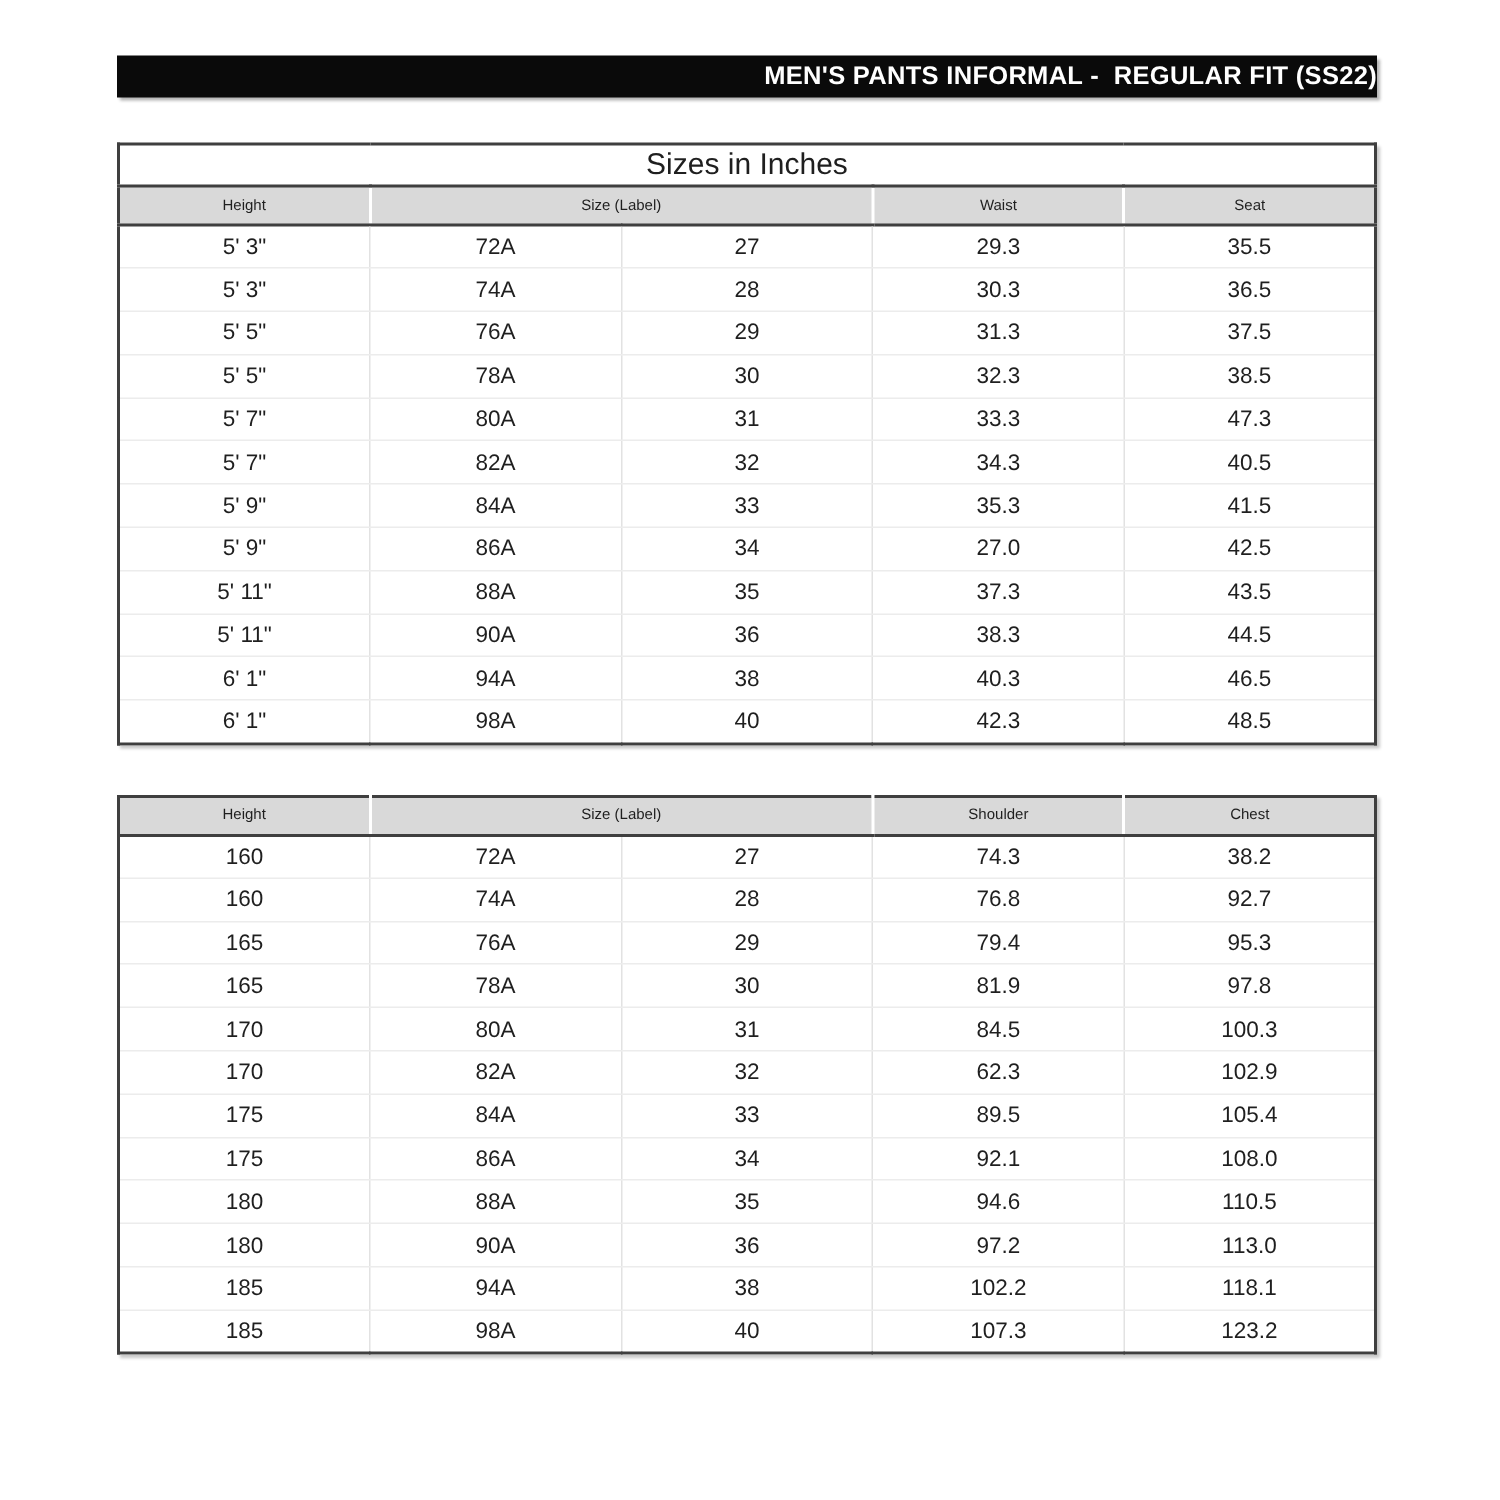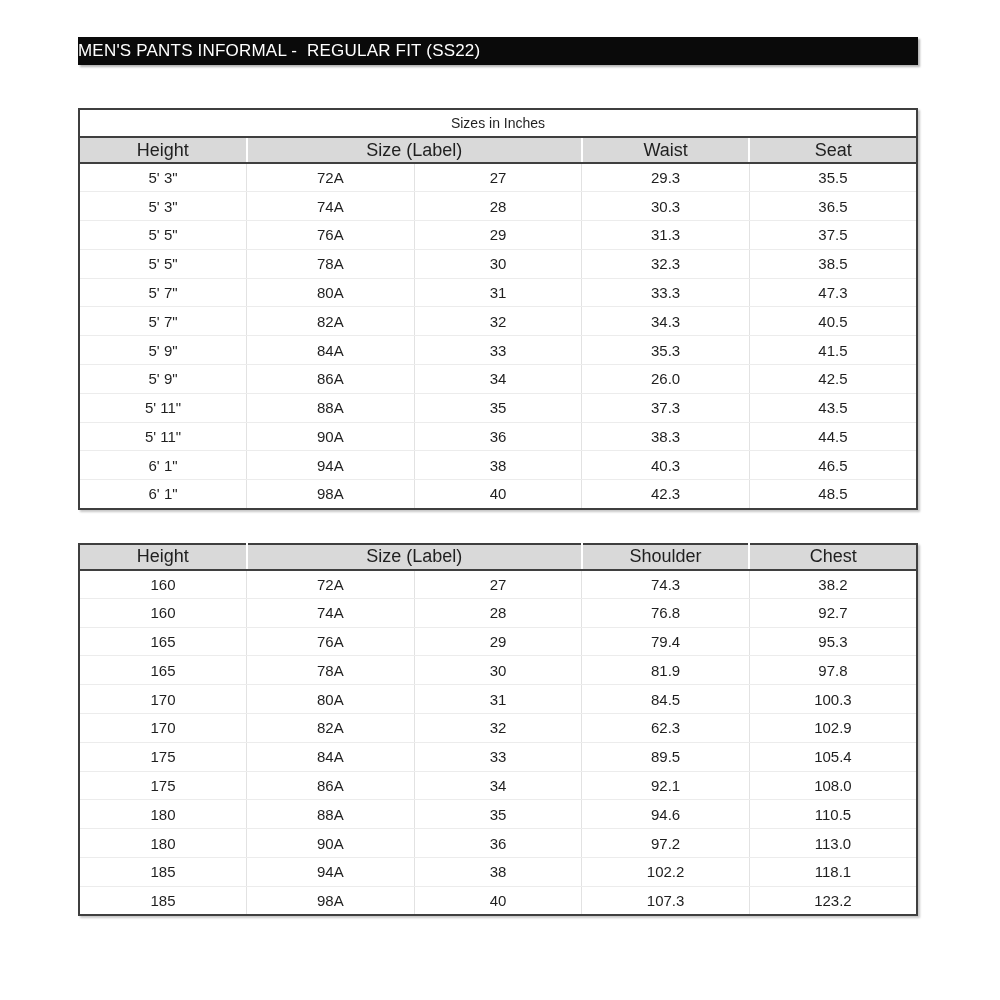--- a/index.html
+++ b/index.html
@@ -20,49 +20,49 @@
     color:var(--text);
   }
   .page{
     width:1000px;height:1000px;
     padding:37px 82px 0 78px;
   }
   .banner{
     width:840px;height:28px;
     background:var(--banner-bg);
     color:var(--banner-text);
-    display:flex;align-items:center;justify-content:flex-start;
-    font-weight:normal;font-size:17px;
+    display:flex;align-items:center;justify-content:flex-end;
+    font-weight:bold;font-size:17px;
     letter-spacing:0.2px;
     white-space:pre;
     box-shadow:2px 2px 2px rgba(0,0,0,0.30);
-    margin-bottom:43px;
+    margin-bottom:30px;
   }
   table.size-table{
     width:840px;
     border-collapse:collapse;
     table-layout:fixed;
     border:2px solid var(--border-dark);
     box-shadow:2px 2px 2px rgba(0,0,0,0.22);
     margin-bottom:33px;
     font-size:15px;
   }
   table.size-table col{width:20%;}
   th,td{text-align:center;vertical-align:middle;padding:0;}
   tr.title-row th{
     height:28px;
     font-weight:normal;
-    font-size:14px;
+    font-size:20px;
     background:#ffffff;
     border-bottom:2px solid var(--border-dark);
   }
   tr.header-row th{
     height:26px;
     font-weight:normal;
-    font-size:18px;
+    font-size:10px;
     background:var(--header-bg);
     border-bottom:2px solid var(--border-dark);
     border-left:2px solid #ffffff;
   }
   tr.header-row th:first-child{border-left:none;}
   tbody td{
     height:28.8px;
     background:#ffffff;
     border-right:1px solid var(--grid-v);
     border-bottom:1px solid var(--grid-h);
@@ -145,21 +145,21 @@
           <td>5' 9"</td>
           <td>84A</td>
           <td>33</td>
           <td>35.3</td>
           <td>41.5</td>
         </tr>
         <tr>
           <td>5' 9"</td>
           <td>86A</td>
           <td>34</td>
-          <td>26.0</td>
+          <td>27.0</td>
           <td>42.5</td>
         </tr>
         <tr>
           <td>5' 11"</td>
           <td>88A</td>
           <td>35</td>
           <td>37.3</td>
           <td>43.5</td>
         </tr>
         <tr>

